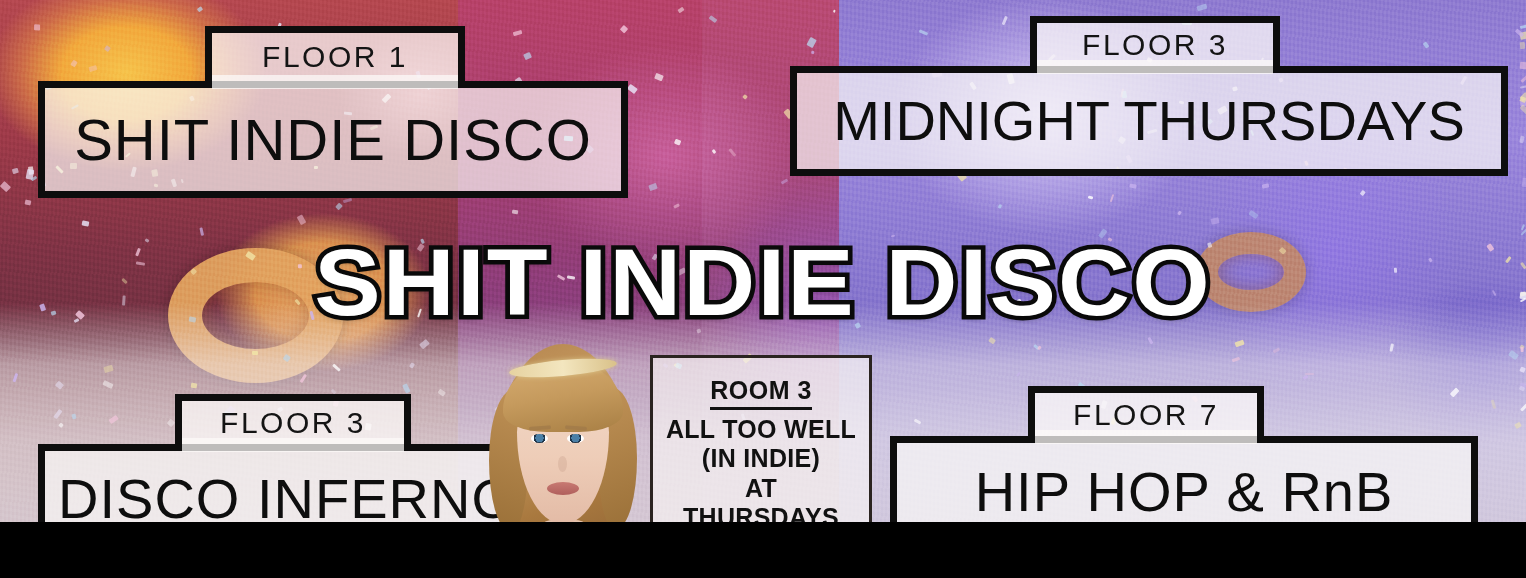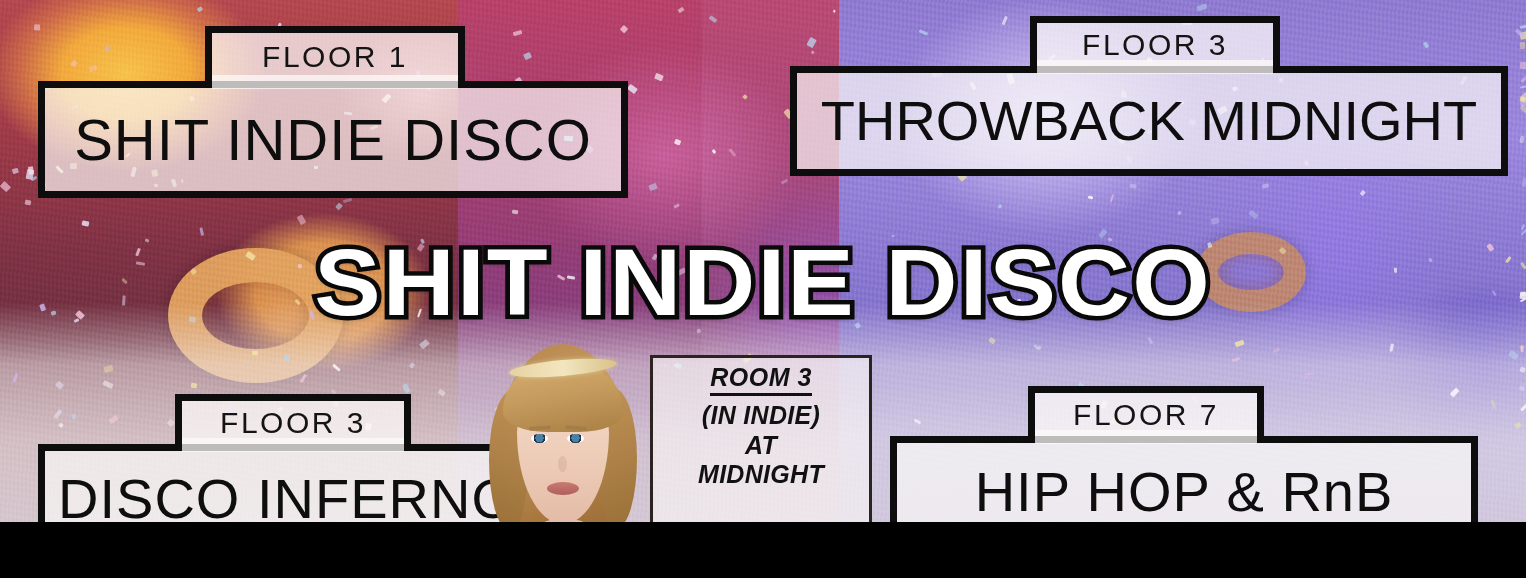--- a/index.html
+++ b/index.html
@@ -135,23 +135,22 @@
     paint-order:stroke fill;
     text-shadow:0 3px 6px rgba(0,0,0,.35);
   }
 
   
   #room3{
     position:absolute;left:650px;top:355px;width:222px;height:200px;
     border:3px solid #2a2320;
     background:rgba(250,247,246,.62);
     z-index:7;
-    display:flex;flex-direction:column;align-items:center;
+    display:flex;flex-direction:column;align-items:center;justify-content:center;
     padding:6px 4px;
-    font-style:italic;
   }
   #room3 .r3-head{
     font-size:25px;font-weight:700;letter-spacing:.5px;color:#111;
     border-bottom:3px solid #111;padding-bottom:3px;margin-bottom:5px;line-height:1.05;
   }
   #room3 .r3-line{
     font-size:25px;font-weight:700;letter-spacing:.3px;color:#111;line-height:1.18;
     text-align:center;white-space:nowrap;
   }
 
@@ -459,21 +458,21 @@
       <span class="bar-label">SHIT INDIE DISCO</span>
     </div>
     <div class="seam" id="f1-seam"></div>
   </div>
 
   <div class="plaque">
     <div class="tab" id="f2-tab">
       <span class="tab-label">FLOOR 3</span>
     </div>
     <div class="bar" id="f2-bar">
-      <span class="bar-label">THROWBACK MIDNIGHT</span>
+      <span class="bar-label">MIDNIGHT THURSDAYS</span>
     </div>
     <div class="seam" id="f2-seam"></div>
   </div>
 
   <div class="main-title">SHIT INDIE DISCO</div>
 
   <div class="plaque">
     <div class="tab" id="f3-tab">
       <span class="tab-label">FLOOR 3</span>
     </div>
@@ -488,23 +487,24 @@
       <span class="tab-label">FLOOR 7</span>
     </div>
     <div class="bar" id="f4-bar">
       <span class="bar-label">HIP HOP &amp; RnB</span>
     </div>
     <div class="seam" id="f4-seam"></div>
   </div>
 
   <div id="room3">
     <div class="r3-head">ROOM 3</div>
+    <div class="r3-line">ALL TOO WELL</div>
     <div class="r3-line">(IN INDIE)</div>
     <div class="r3-line">AT</div>
-    <div class="r3-line">MIDNIGHT</div>
+    <div class="r3-line">THURSDAYS</div>
   </div>
 
   <div id="portrait">
     <div class="p-hair-back"></div>
     <div class="p-hair-sideL"></div>
     <div class="p-hair-sideR"></div>
     <div class="p-neck"></div>
     <div class="p-face"></div>
     <div class="p-fringe"></div>
     <div class="p-band"></div>

